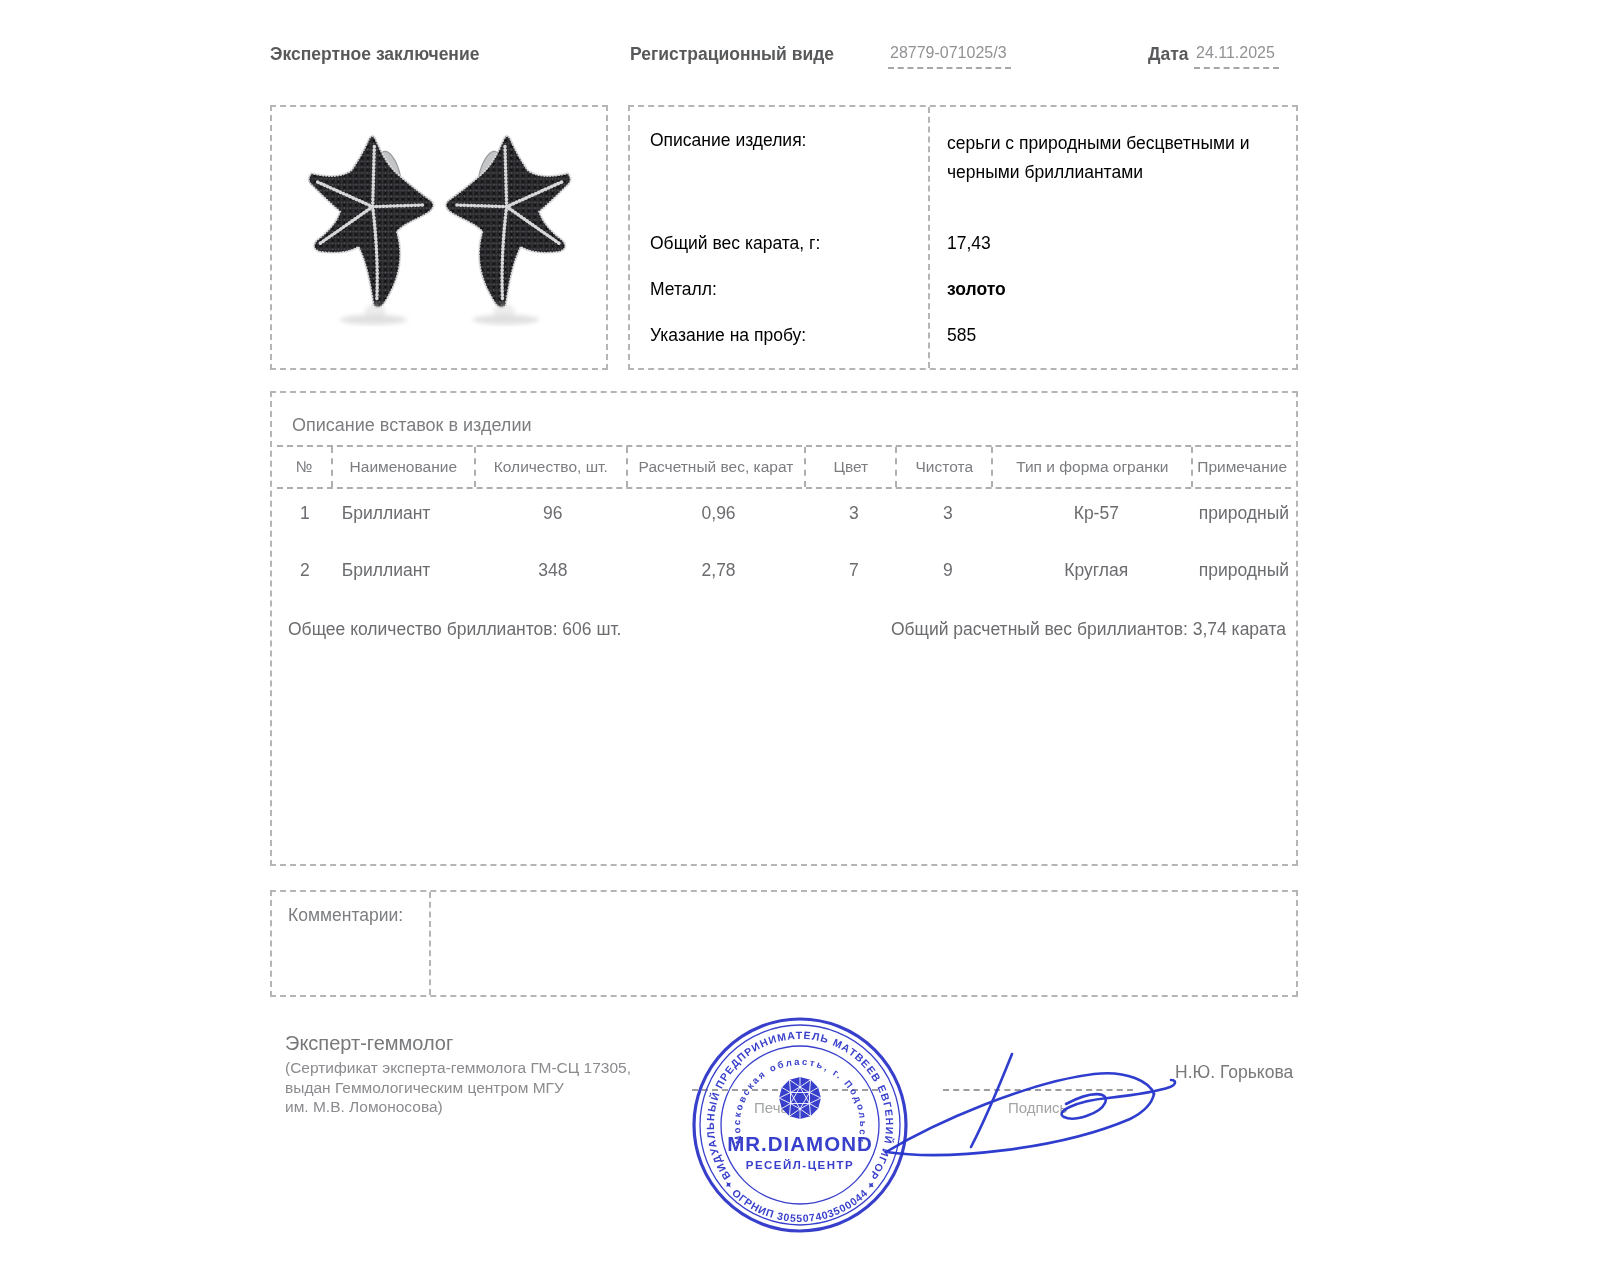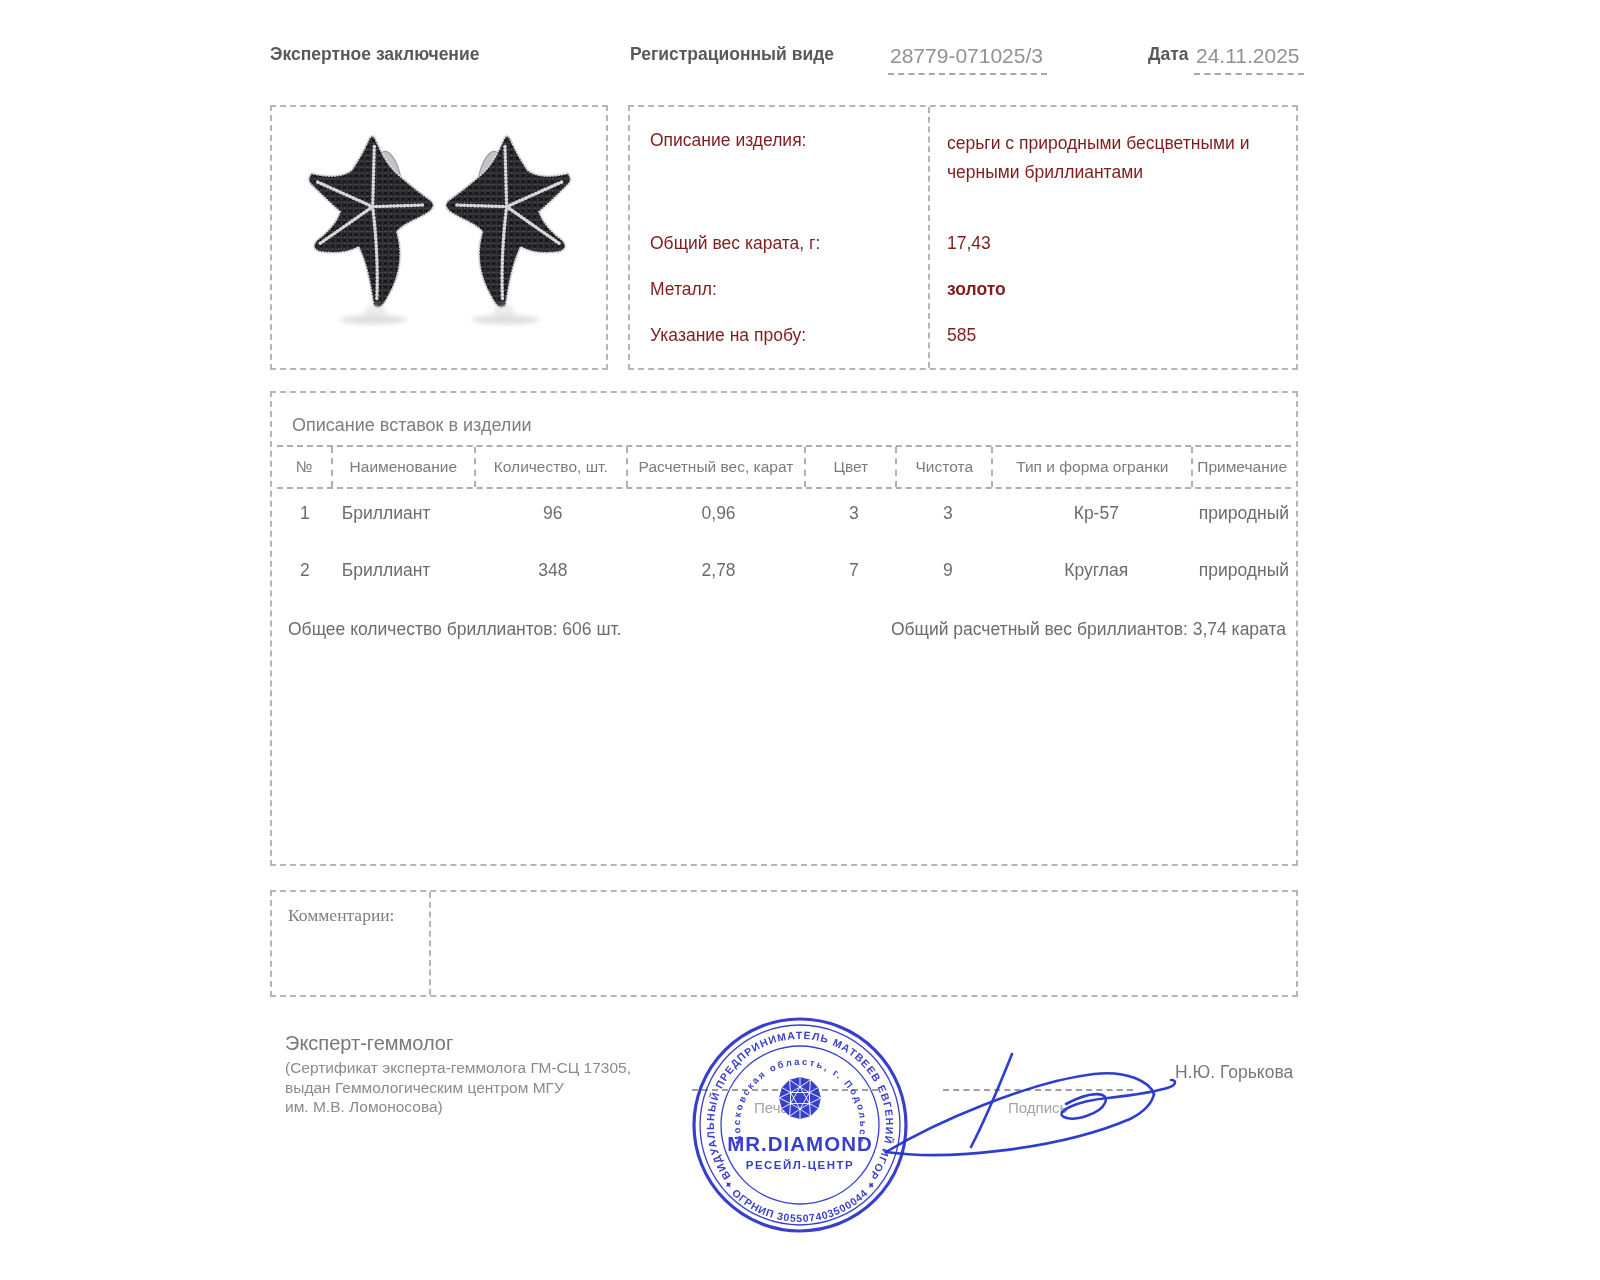--- a/index.html
+++ b/index.html
@@ -1,23 +1,23 @@
 <!DOCTYPE html>
 <html><head>
 <meta charset="utf-8">
 <style>
   html,body{margin:0;padding:0;background:#ffffff;}
   body{font-family:"Liberation Sans","DejaVu Sans",sans-serif;}
   .page{position:relative;width:1600px;height:1280px;background:#fff;overflow:hidden;}
   .abs{position:absolute;}
   .bold{font-weight:bold;color:#58595b;font-size:17.5px;}
-  .val{color:#919295;font-size:21px;}
+  .val{color:#919295;font-size:16px;}
   .underl{display:inline-block;border-bottom:2px dashed #a6a7a9;padding:0 4px 5px 2px;}
   .panel{position:absolute;border:2px dashed #b4b5b7;box-sizing:border-box;}
-  .gtxt{color:#7f1d1d;font-size:17.5px;line-height:22px;}
+  .gtxt{color:#000000;font-size:17.5px;line-height:22px;}
   .divider-v{position:absolute;top:0;bottom:0;border-left:2px dashed #b4b5b7;}
   .tbl-grid{display:grid;grid-template-columns:5.5fr 14.2fr 15fr 17.7fr 9fr 9.5fr 19.8fr 9.3fr;position:absolute;box-sizing:border-box;}
   .thead{border-top:2px dashed #adaeb0;border-bottom:2px dashed #adaeb0;}
   .thead .cell{border-right:2px dashed #adaeb0;display:flex;align-items:center;justify-content:center;
     color:#7b7c7f;font-size:15.5px;padding:2px 4px;box-sizing:border-box;text-align:center;}
   .thead .cell:last-child{border-right:none;}
   .trow .cell{display:flex;align-items:center;justify-content:center;color:#6b6c6f;font-size:17.5px;box-sizing:border-box;}
   .trow .cell.left{justify-content:flex-start;padding-left:9px;}
   .sum{color:#6b6c6f;font-size:17.5px;}
   .cert{color:#8a8b8e;font-size:15.5px;line-height:19.5px;}
@@ -133,21 +133,21 @@
       <div class="cell">7</div>
       <div class="cell">9</div>
       <div class="cell">Круглая</div>
       <div class="cell">природный</div>
     </div>
 
     <span class="abs sum" style="left:16px;top:226px;">Общее количество бриллиантов: 606 шт.</span>
     <span class="abs sum" style="right:10px;top:226px;">Общий расчетный вес бриллиантов: 3,74 карата</span>
   </div>
 
-  <div class="panel" style="left:270px;top:890px;width:1028px;height:107px;font-family:Liberation Serif, serif;">
+  <div class="panel" style="left:270px;top:890px;width:1028px;height:107px;">
     <div class="divider-v" style="left:157px;"></div>
     <span class="abs" style="left:16px;top:13px;font-size:17.5px;color:#7d7e81;">Комментарии:</span>
   </div>
 
   <span class="abs" style="left:285px;top:1032px;font-size:20px;color:#77787a;">Эксперт-геммолог</span>
   <div class="abs cert" style="left:285px;top:1058px;">
     <div>(Сертификат эксперта-геммолога ГМ-СЦ 17305,</div>
     <div>выдан Геммологическим центром МГУ</div>
     <div>им. М.В. Ломоносова)</div>
   </div>

